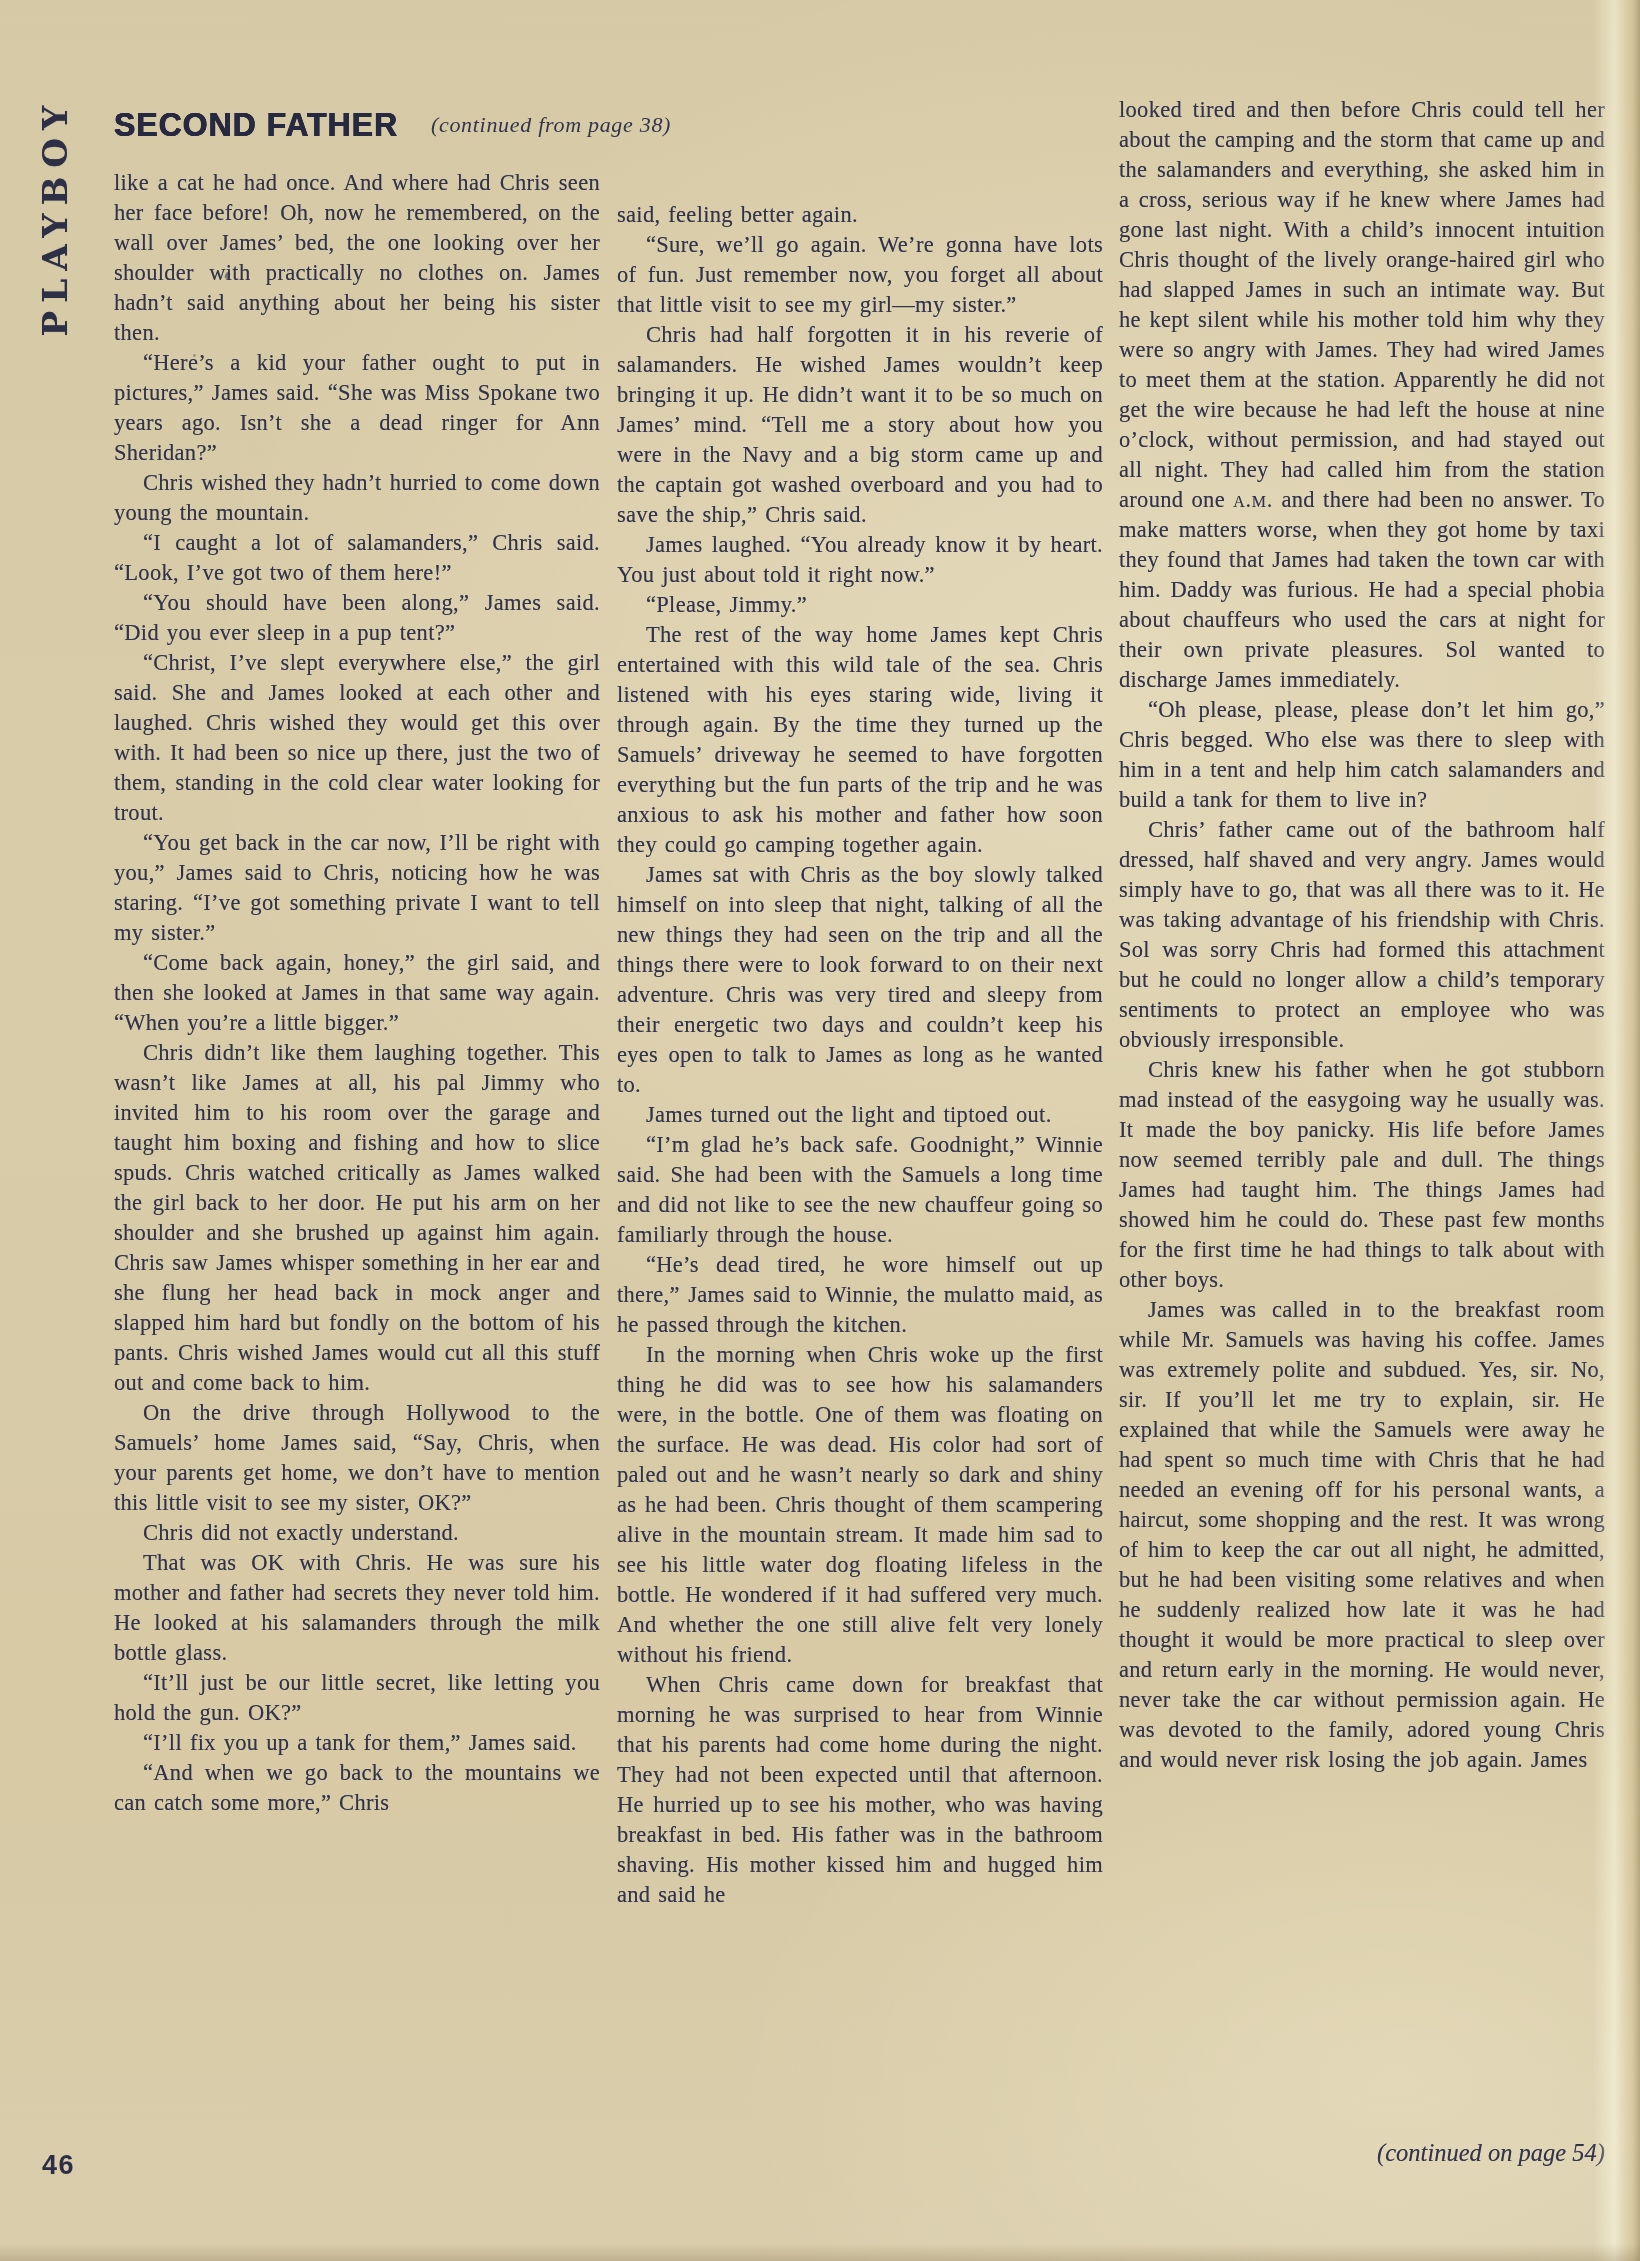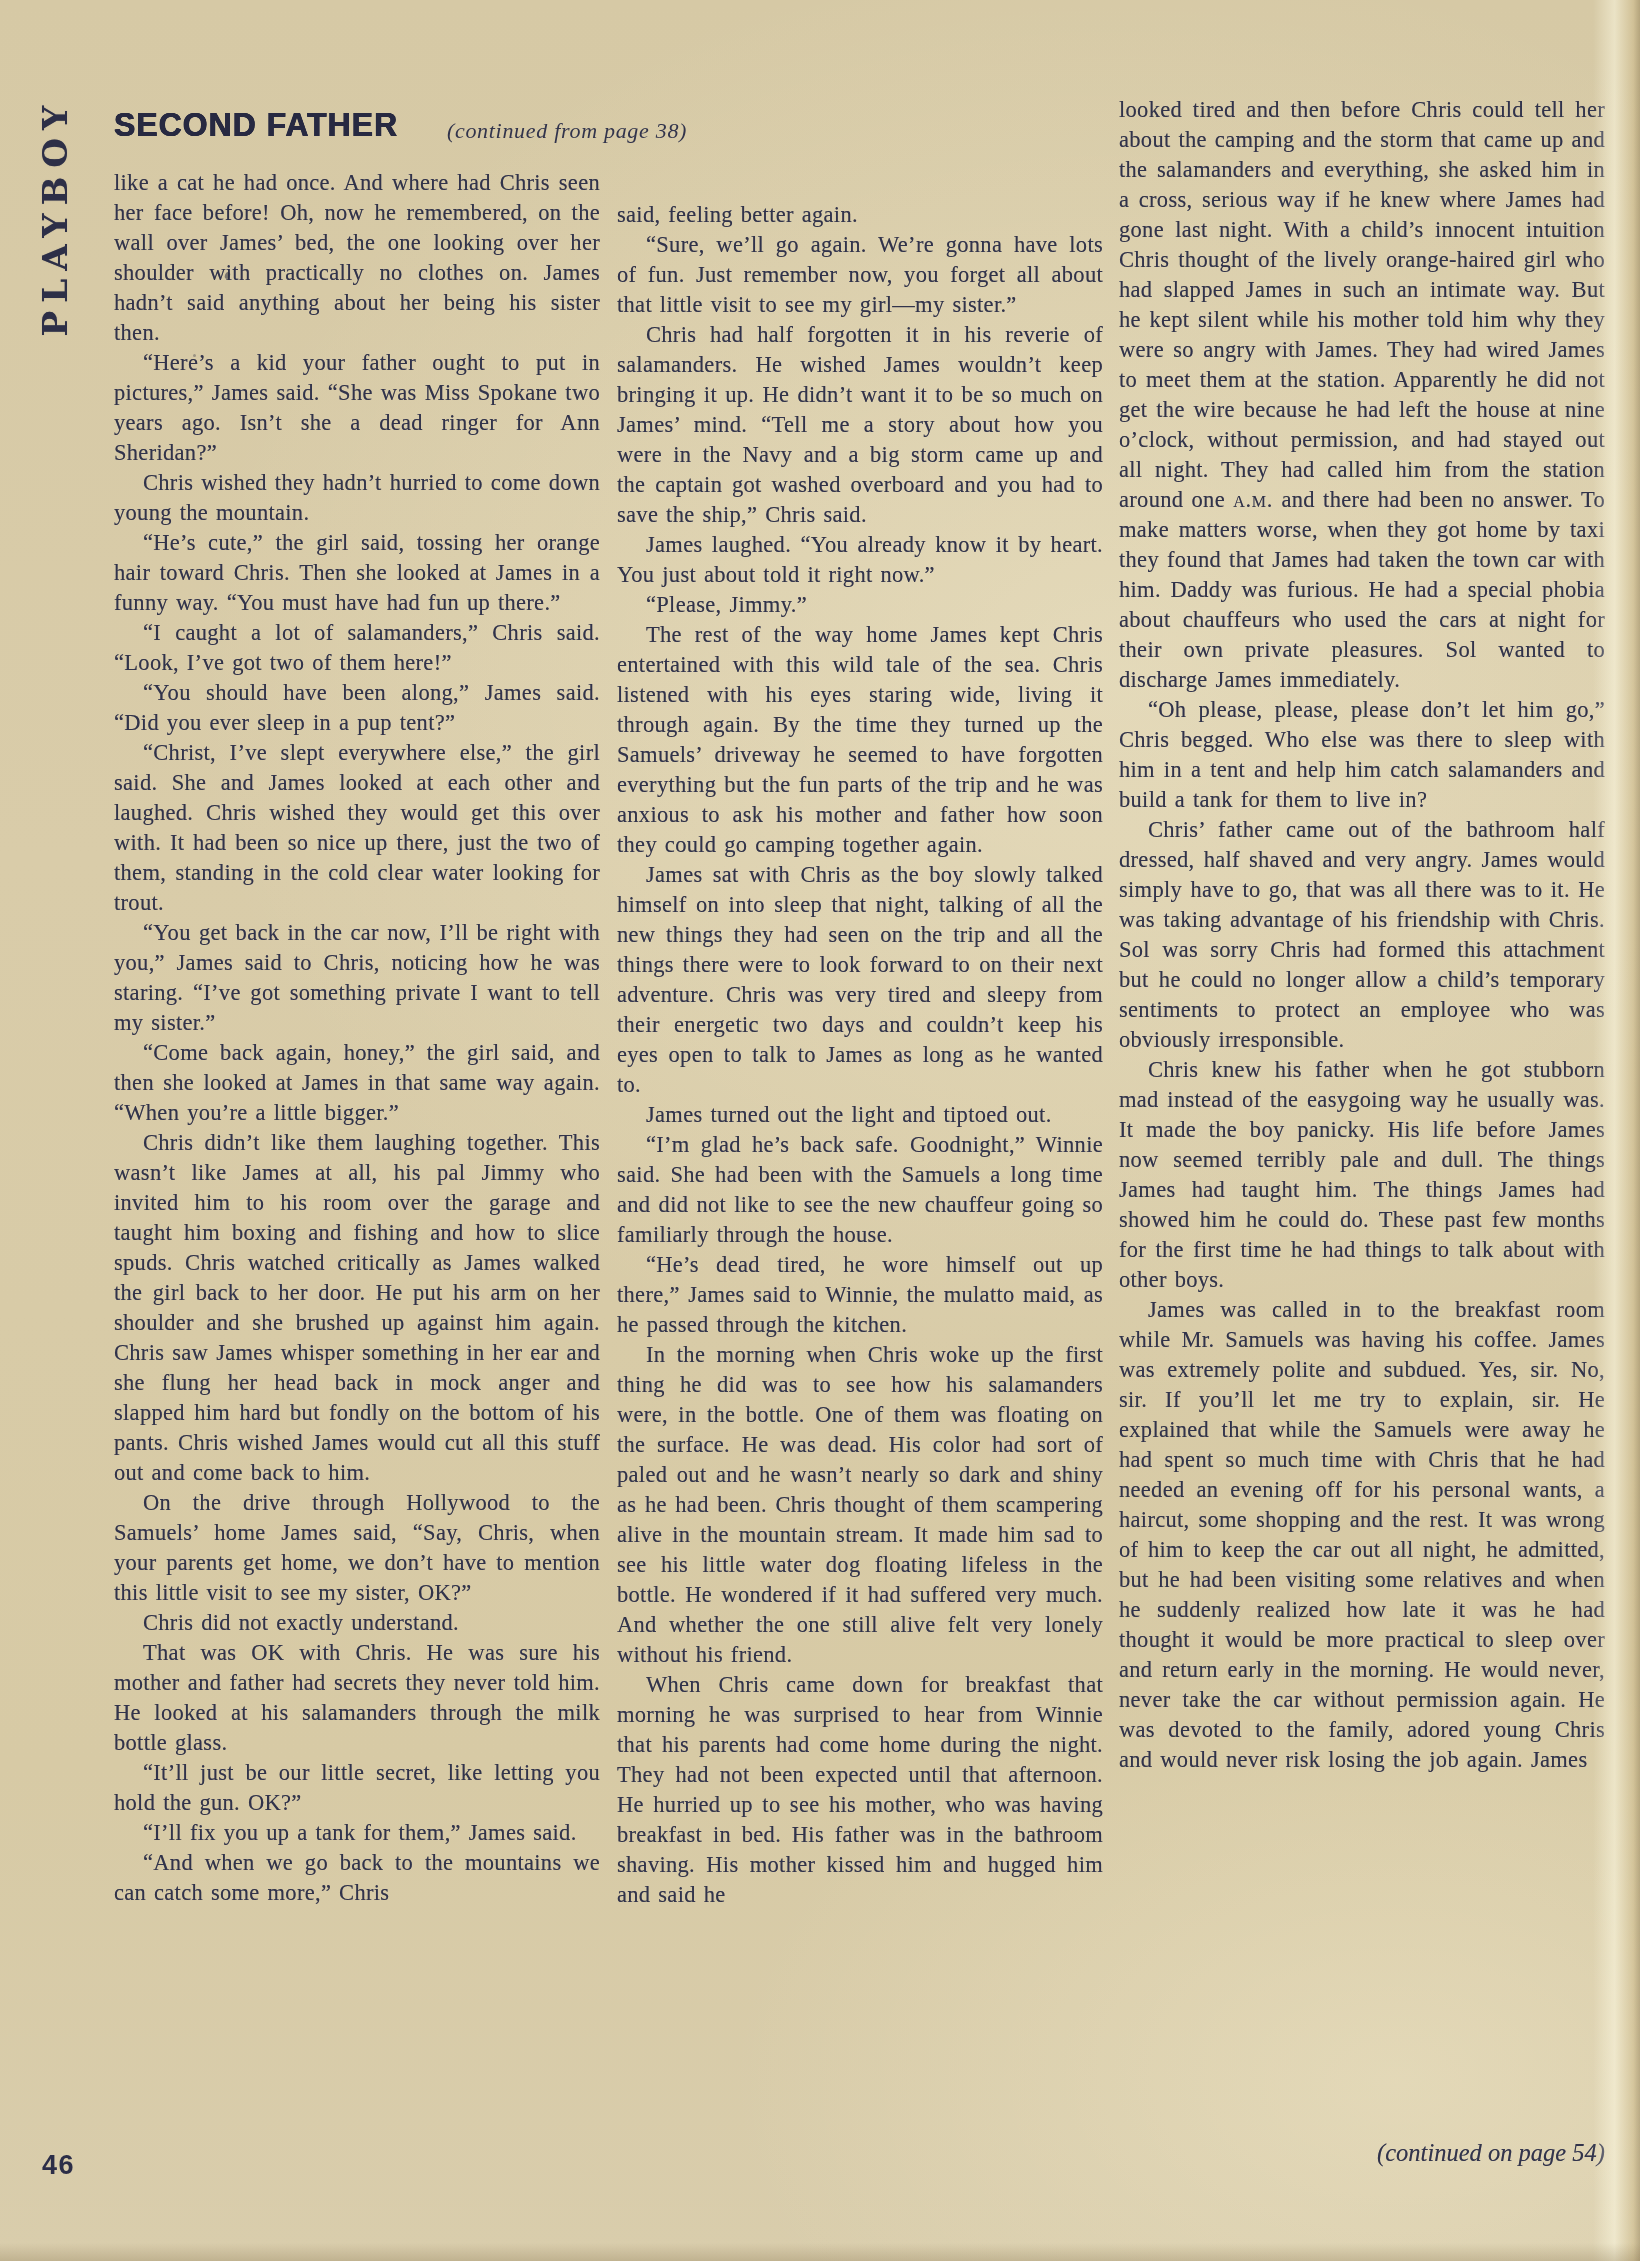--- a/index.html
+++ b/index.html
@@ -36,21 +36,21 @@
     white-space:nowrap;
     font-family:"DejaVu Serif",serif;
     font-weight:bold;
     font-size:34px;
     letter-spacing:8.2px;
     color:#2d2f47;
     text-shadow:0 0 0.7px rgba(45,47,71,0.5);
   }
   .title-row{
     position:absolute;left:114px;top:106px;
-    display:flex;align-items:flex-end;gap:40px;
+    display:flex;align-items:center;gap:24px;
     white-space:nowrap;
   }
   .title{
     margin:0;
     font-family:"Liberation Sans",sans-serif;
     font-weight:bold;
     font-size:33px;
     letter-spacing:1px;
     color:#272941;
     transform:scaleX(0.97);transform-origin:left bottom;
@@ -109,21 +109,20 @@
 
   <div class="title-row">
     <h1 class="title">SECOND FATHER</h1>
     <span class="subtitle">(continued from page 38)</span>
   </div>
 
   <div class="col" id="col1">
       <p>like a cat he had once. And where had Chris seen her face before! Oh, now he remembered, on the wall over James’ bed, the one looking over her shoulder with practically no clothes on. James hadn’t said anything about her being his sister then.</p>
       <p class="indent">“Here’s a kid your father ought to put in pictures,” James said. “She was Miss Spokane two years ago. Isn’t she a dead ringer for Ann Sheridan?”</p>
       <p class="indent">Chris wished they hadn’t hurried to come down young the mountain.</p>
-      <p class="indent">“He’s cute,” the girl said, tossing her orange hair toward Chris. Then she looked at James in a funny way. “You must have had fun up there.”</p>
       <p class="indent">“I caught a lot of salamanders,” Chris said. “Look, I’ve got two of them here!”</p>
       <p class="indent">“You should have been along,” James said. “Did you ever sleep in a pup tent?”</p>
       <p class="indent">“Christ, I’ve slept everywhere else,” the girl said. She and James looked at each other and laughed. Chris wished they would get this over with. It had been so nice up there, just the two of them, standing in the cold clear water looking for trout.</p>
       <p class="indent">“You get back in the car now, I’ll be right with you,” James said to Chris, noticing how he was staring. “I’ve got something private I want to tell my sister.”</p>
       <p class="indent">“Come back again, honey,” the girl said, and then she looked at James in that same way again. “When you’re a little bigger.”</p>
       <p class="indent">Chris didn’t like them laughing together. This wasn’t like James at all, his pal Jimmy who invited him to his room over the garage and taught him boxing and fishing and how to slice spuds. Chris watched critically as James walked the girl back to her door. He put his arm on her shoulder and she brushed up against him again. Chris saw James whisper something in her ear and she flung her head back in mock anger and slapped him hard but fondly on the bottom of his pants. Chris wished James would cut all this stuff out and come back to him.</p>
       <p class="indent">On the drive through Hollywood to the Samuels’ home James said, “Say, Chris, when your parents get home, we don’t have to mention this little visit to see my sister, OK?”</p>
       <p class="indent">Chris did not exactly understand.</p>
       <p class="indent">That was OK with Chris. He was sure his mother and father had secrets they never told him. He looked at his salamanders through the milk bottle glass.</p>
       <p class="indent">“It’ll just be our little secret, like letting you hold the gun. OK?”</p>

